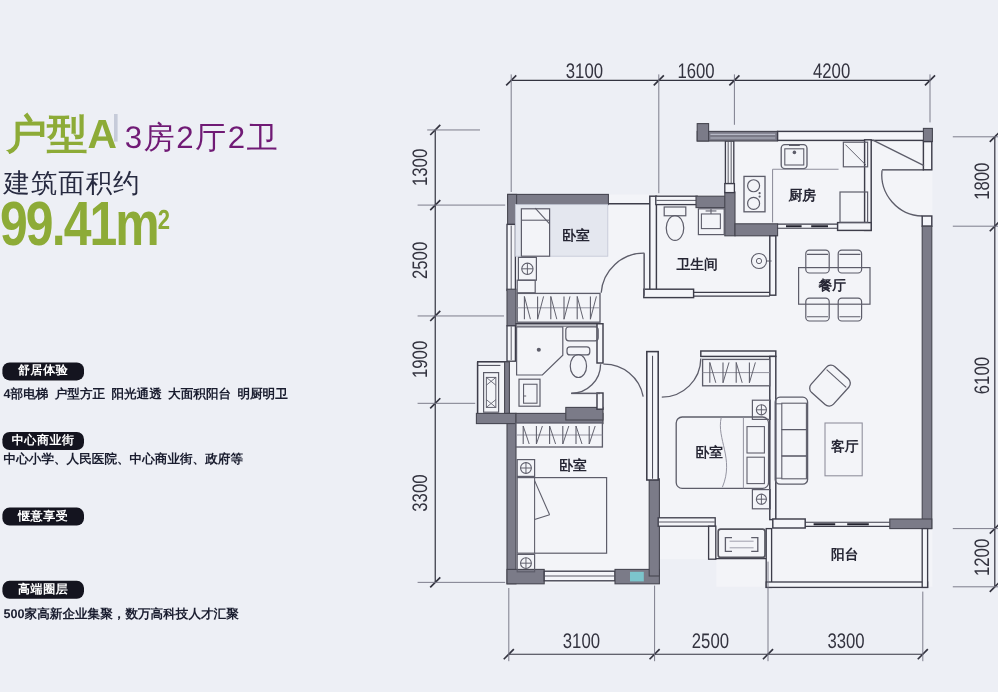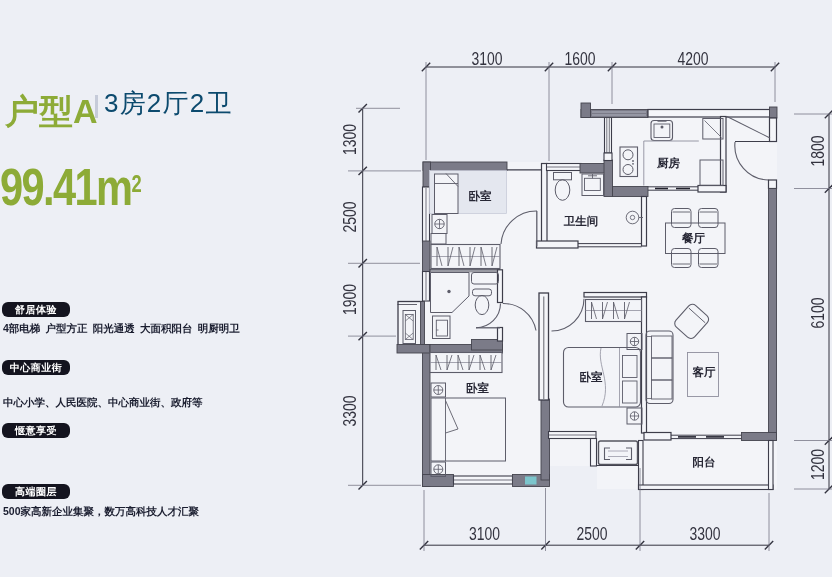--- a/index.html
+++ b/index.html
@@ -6,32 +6,33 @@
 .abs{position:absolute;}
 .badge{position:absolute;left:2px;width:68px;height:15px;background:#14141f;color:#fff;border-radius:6px;font-size:10px;font-weight:bold;text-align:center;line-height:15px;letter-spacing:0.5px;}
 .bl{position:absolute;left:3px;font-size:10.5px;font-weight:bold;color:#1a1d2f;white-space:nowrap;letter-spacing:0;}
 </style></head><body>
 <div id="wrap">
 
 <div class="abs" style="left:5px;top:89px;font-size:34px;font-weight:bold;color:#8dab37;">户型A</div>
 
 <div class="abs" style="left:95px;top:95px;width:3px;height:23px;background:#c6cbd9;"></div>
 
-<div class="abs" style="left:104px;top:86px;font-size:26px;letter-spacing:1.2px;color:#0c4a6e;">3房2厅2卫</div>
-
+<div class="abs" style="left:104px;top:97px;font-size:26px;letter-spacing:1.2px;color:#701a75;">3房2厅2卫</div>
+
+<div class="abs" style="left:3px;top:138px;font-size:22px;letter-spacing:0.8px;color:#272a40;">建筑面积约</div>
 
 <div class="abs" style="left:0px;top:157px;font-size:52px;font-weight:bold;color:#8dab37;letter-spacing:-2px;transform:scaleX(0.8);transform-origin:0 0;">99.41m<span style="font-size:23px;vertical-align:13px;letter-spacing:0;">2</span></div>
 
 <div class="badge" style="top:302px;">舒居体验</div>
 
 <div class="bl" style="top:322px;">4部电梯 户型方正 阳光通透 大面积阳台 明厨明卫</div>
 
 <div class="badge" style="top:360px;">中心商业街</div>
 
-<div class="bl" style="top:396px;text-align:center;">中心小学、人民医院、中心商业街、政府等</div>
+<div class="bl" style="top:376px;text-align:center;">中心小学、人民医院、中心商业街、政府等</div>
 
 <div class="badge" style="top:423px;">惬意享受</div>
 
 
 <div class="badge" style="top:484px;">高端圈层</div>
 
 <div class="bl" style="top:505px;">500家高新企业集聚，数万高科技人才汇聚</div>
 
 <svg class="abs" style="left:0;top:0;" width="832" height="577" viewBox="0 0 832 577">
 

